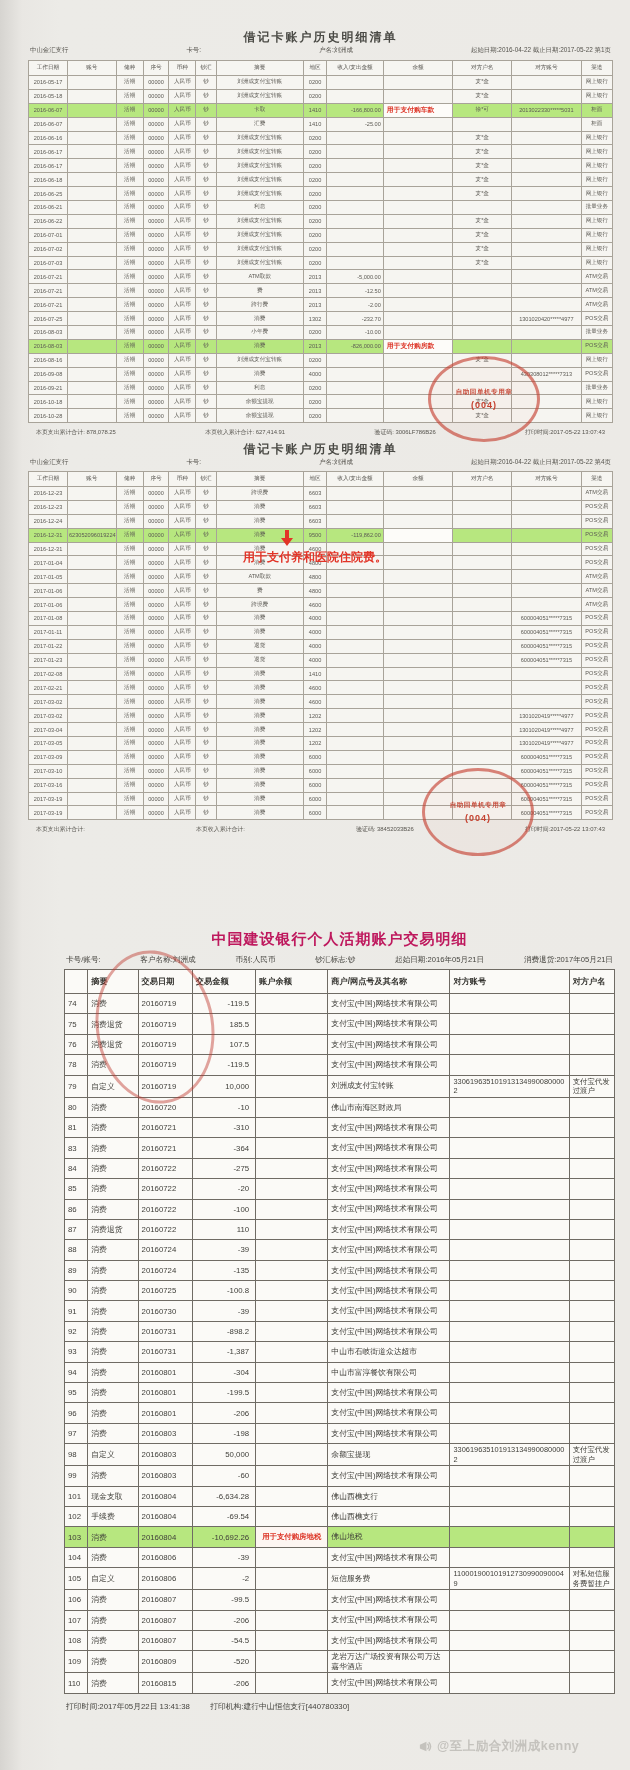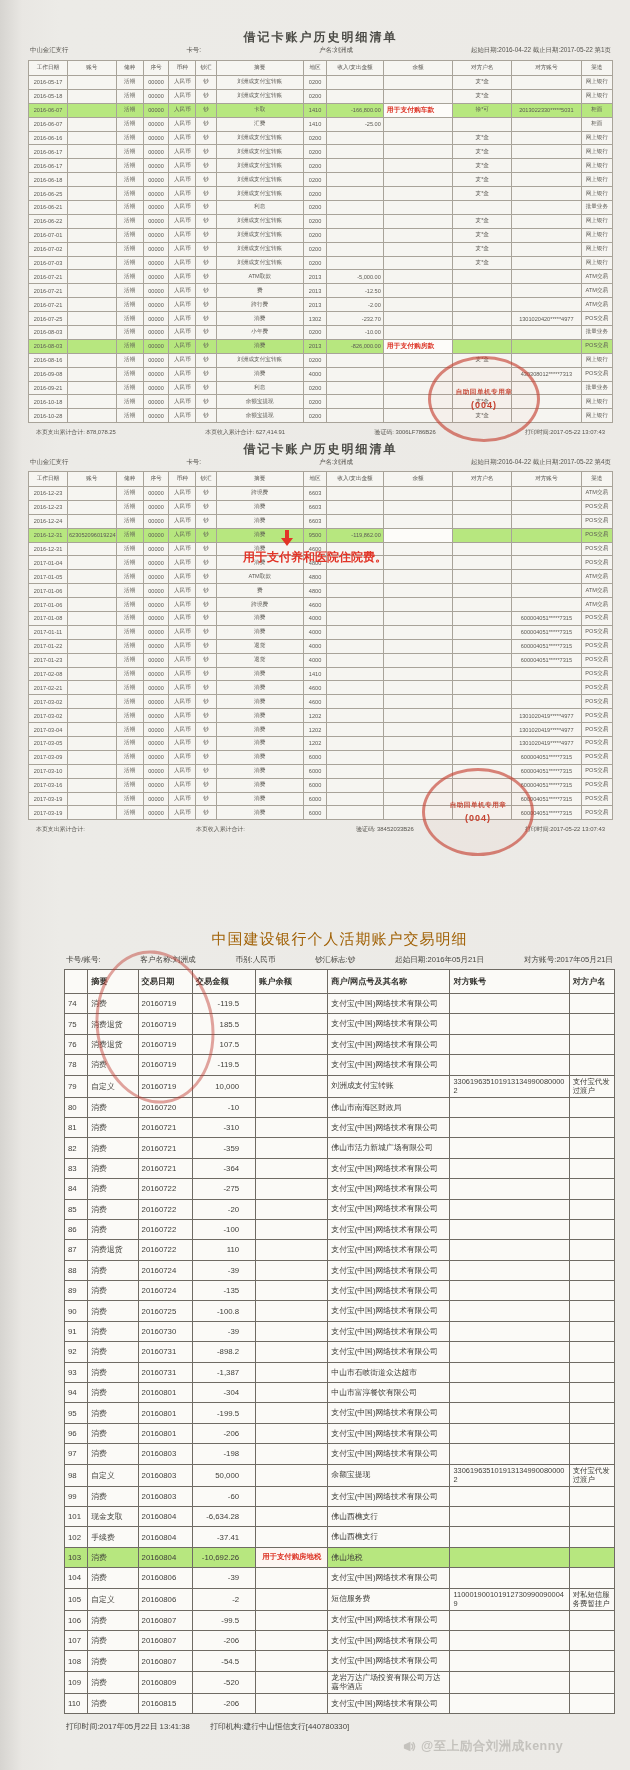--- a/index.html
+++ b/index.html
@@ -27,36 +27,36 @@
   .t12 th:nth-child(9){width:9.8%}.t12 th:nth-child(10){width:12.2%}
   .t12 th:nth-child(11){width:10.2%}.t12 th:nth-child(12){width:12.2%}
   .t12 th:nth-child(13){width:5.2%}
   .t12 td.col-amount{text-align:right;padding-right:2px}
   .hl td{background:#b7e77f}
   .t12 td.col-note{color:#dd3527;font-weight:bold;font-size:6.8px;background:transparent;text-align:left;padding-left:3px}
   .hl td.col-note{background:#fdfcf9}
   .d12 .foot{display:flex;justify-content:space-between;font-size:5.9px;
     color:#56544e;margin-top:5px;padding:0 8px}
   
-  .d3 .title{font-weight:normal;font-size:15px;text-align:center;color:#a16207;
+  .d3 .title{font-weight:bold;font-size:15px;text-align:center;color:#be185d;
     letter-spacing:1px;line-height:18px}
   .d3 .meta{display:flex;justify-content:space-between;font-size:7.6px;
     color:#45443f;margin-top:7px;padding:0 2px}
   .t3{width:100%;border-collapse:collapse;table-layout:fixed;font-size:7.8px;
     color:#3f3e39;margin-top:4px;background:#fbfaf7}
   .t3 th,.t3 td{border:1px solid #6f6b64;padding:1px 3px;text-align:left;
     overflow:hidden;vertical-align:middle}
   .t3 th{height:21px;font-weight:bold;font-size:8.2px;color:#33322e}
   .t3 td{height:17.4px}
   .t3 th:nth-child(1){width:3.4%}.t3 th:nth-child(2){width:8.8%}
   .t3 th:nth-child(3){width:9.6%}.t3 th:nth-child(4){width:11.4%}
   .t3 th:nth-child(5){width:13.2%}.t3 th:nth-child(6){width:23.2%}
   .t3 th:nth-child(7){width:22.6%}.t3 th:nth-child(8){width:7.8%}
   .t3 td.col-no{text-align:left}
-  .t3 td.col-amount{text-align:right;padding-right:16px}
+  .t3 td.col-amount{text-align:right;padding-right:6px}
   .t3 td.col-pacct,.t3 td.col-pname{word-break:break-all;white-space:normal;
     font-size:7.4px;line-height:9.5px}
   .t3 td.col-merchant{white-space:normal;line-height:9.5px}
   .t3 td.col-note{color:#dd3527;font-weight:bold;font-size:7.4px;text-align:center}
   .t3 .hl td{background:#b7e77f}
   .t3 .hl td.col-note{background:#fdf6f2}
   .d3 .foot{font-size:7.8px;color:#45443f;margin-top:7px;padding-left:2px}
   .d3 .foot span{margin-right:18px}
   
   .stamp{position:absolute;border:3px solid rgba(197,62,47,.62);border-radius:50%;
@@ -64,21 +64,21 @@
     color:#c5412f;text-align:center;background:rgba(220,90,70,.03)}
   .stamp .s1{font-size:6.6px;font-weight:bold;letter-spacing:.5px;opacity:.9}
   .stamp .s2{font-size:9px;font-weight:bold;margin-top:3px;letter-spacing:1px}
   .oval-stamp{position:absolute;border:3px solid rgba(190,55,45,.45);border-radius:50%;
     transform:rotate(-9deg)}
   .anno{position:absolute;color:#e23427;font-weight:bold;font-size:12px;white-space:nowrap}
   .arrow{position:absolute;width:12px;height:17px}
   .arrow .stem{width:4px;height:8px;background:#e23427;margin:0 auto}
   .arrow .head{width:0;height:0;border-left:6px solid transparent;
     border-right:6px solid transparent;border-top:8px solid #e23427;margin:0 auto}
-  .watermark{position:absolute;left:402px;top:1738px;display:flex;align-items:center;
+  .watermark{position:absolute;left:418px;top:1738px;display:flex;align-items:center;
     color:#c4c2bd;font-size:12.5px;font-weight:bold;letter-spacing:.5px}
   .watermark svg{margin-right:4px}
 </style>
 </head>
 <body>
 
 <div class="doc d12" style="left:28px;top:30px;width:585px">
   <div class="title">借记卡账户历史明细清单</div>
   <div class="meta">
     <span>中山金汇支行</span>
@@ -901,21 +901,21 @@
 </div>
 
 <div class="doc d3" style="left:64px;top:930px;width:551px">
   <div class="title">中国建设银行个人活期账户交易明细</div>
   <div class="meta">
     <span>卡号/账号:</span>
     <span>客户名称:刘洲成</span>
     <span>币别:人民币</span>
     <span>钞汇标志:钞</span>
     <span>起始日期:2016年05月21日</span>
-    <span>对方账号:2017年05月21日</span>
+    <span>消费退货:2017年05月21日</span>
   </div>
   <table class="t3">
     <thead>
         <tr>
           <th></th>
           <th>摘要</th>
           <th>交易日期</th>
           <th>交易金额</th>
           <th>账户余额</th>
           <th>商户/网点号及其名称</th>
@@ -988,30 +988,20 @@
           <td class="col-no">81</td>
           <td class="col-summary">消费</td>
           <td class="col-date">20160721</td>
           <td class="col-amount">-310</td>
           <td class="col-note"></td>
           <td class="col-merchant">支付宝(中国)网络技术有限公司</td>
           <td class="col-pacct"></td>
           <td class="col-pname"></td>
         </tr>
         <tr>
-          <td class="col-no">82</td>
-          <td class="col-summary">消费</td>
-          <td class="col-date">20160721</td>
-          <td class="col-amount">-359</td>
-          <td class="col-note"></td>
-          <td class="col-merchant">佛山市活力新城广场有限公司</td>
-          <td class="col-pacct"></td>
-          <td class="col-pname"></td>
-        </tr>
-        <tr>
           <td class="col-no">83</td>
           <td class="col-summary">消费</td>
           <td class="col-date">20160721</td>
           <td class="col-amount">-364</td>
           <td class="col-note"></td>
           <td class="col-merchant">支付宝(中国)网络技术有限公司</td>
           <td class="col-pacct"></td>
           <td class="col-pname"></td>
         </tr>
         <tr>
@@ -1181,21 +1171,21 @@
           <td class="col-amount">-6,634.28</td>
           <td class="col-note"></td>
           <td class="col-merchant">佛山西樵支行</td>
           <td class="col-pacct"></td>
           <td class="col-pname"></td>
         </tr>
         <tr>
           <td class="col-no">102</td>
           <td class="col-summary">手续费</td>
           <td class="col-date">20160804</td>
-          <td class="col-amount">-37.41</td>
+          <td class="col-amount">-69.54</td>
           <td class="col-note"></td>
           <td class="col-merchant">佛山西樵支行</td>
           <td class="col-pacct"></td>
           <td class="col-pname"></td>
         </tr>
         <tr class="hl">
           <td class="col-no">103</td>
           <td class="col-summary">消费</td>
           <td class="col-date">20160804</td>
           <td class="col-amount">-10,692.26</td>

